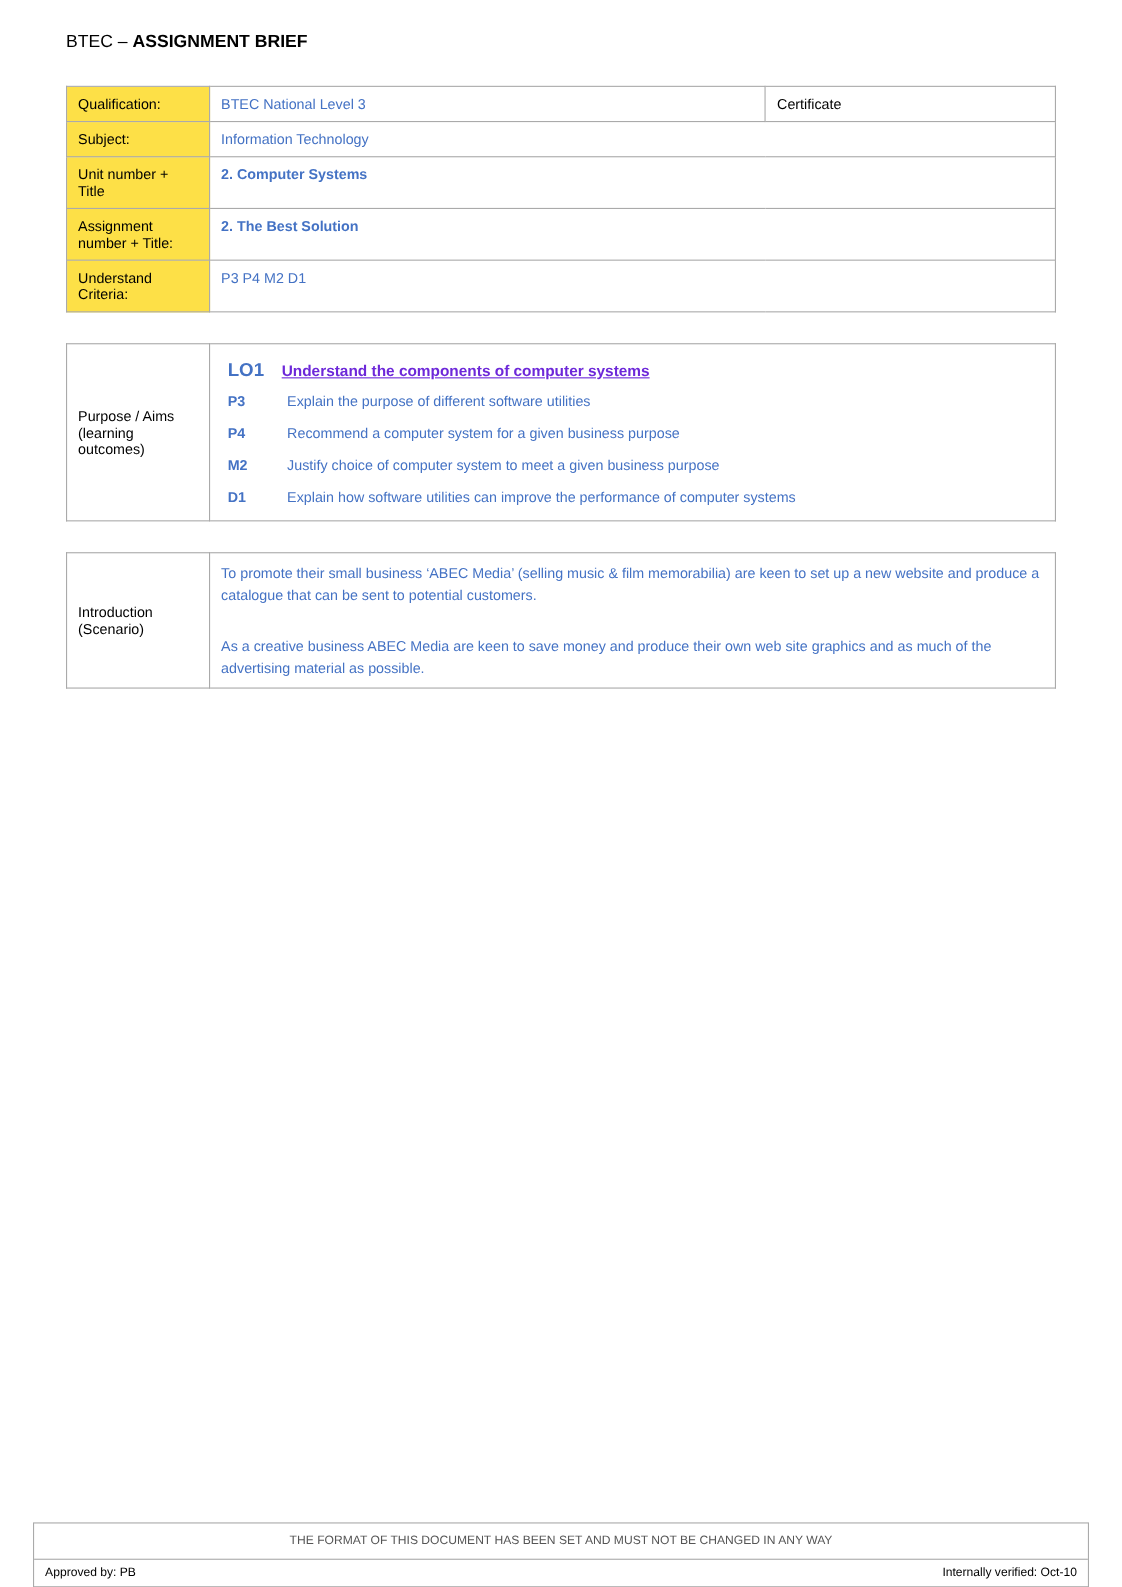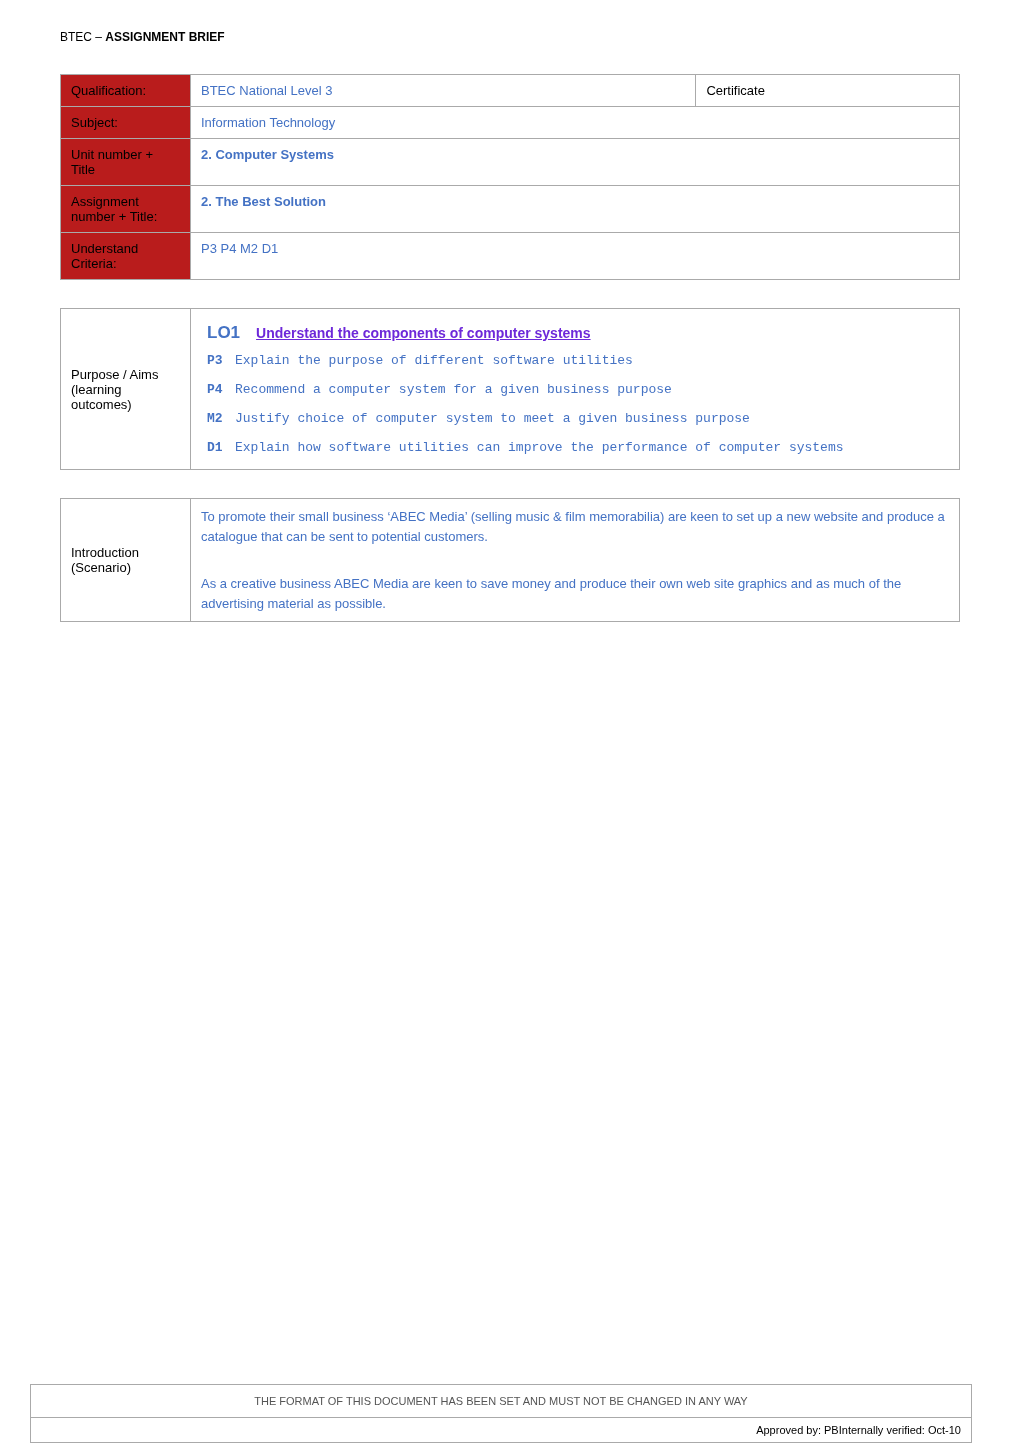--- a/index.html
+++ b/index.html
@@ -8,21 +8,21 @@
       font-size: 13px;
       color: #000;
       background: #fff;
       width: 1020px;
       min-height: 1443px;
       padding: 30px 60px 0 60px;
       position: relative;
     }
 
     .page-title {
-      font-size: 12px;
+      font-size: 16px;
       font-weight: normal;
       margin-bottom: 30px;
     }
     .page-title strong {
       font-weight: bold;
     }
 
     
     table {
       border-collapse: collapse;
@@ -33,41 +33,40 @@
       border: 1px solid #aaa;
       padding: 8px 10px;
       vertical-align: top;
     }
 
     .accent { color: #4472c4; }
 
     
     .info-table td:first-child {
       width: 130px;
-      background: #b91c1c;
+      background: #fde047;
     }
 
     
     .lo-table td:first-child {
       width: 130px;
       vertical-align: middle;
     }
     .lo-table td:last-child {
       padding: 14px 16px;
     }
     .lo-inner {
       display: flex;
       flex-direction: column;
       gap: 14px;
     }
     .lo-row {
       display: flex;
-      gap: 0;
+      gap: 26px;
       align-items: center;
-      font-family: Liberation Mono, monospace;
     }
     .lo-code {
       min-width: 28px;
       font-weight: bold;
       color: #4472c4;
     }
     .lo-text {
       color: #4472c4;
     }
     .lo-heading {
@@ -99,35 +98,35 @@
     }
     .scenario-text p:last-child {
       margin-bottom: 0;
     }
 
     
     .page-footer {
       position: absolute;
       bottom: 0;
       left: 0;
-      right: 18px;
+      right: 0;
       border: 1px solid #aaa;
       margin: 0 30px;
       padding: 0;
     }
     .footer-top {
       border-bottom: 1px solid #aaa;
       text-align: center;
       padding: 10px;
       font-size: 11px;
       color: #555;
     }
     .footer-bottom {
       display: flex;
-      justify-content: flex-end;
+      justify-content: space-between;
       padding: 6px 10px;
       font-size: 11px;
     }
   </style>
 </head>
 <body>
 
 <h1 class="page-title">
   <span>BTEC – </span><strong>ASSIGNMENT BRIEF</strong>
 </h1>

